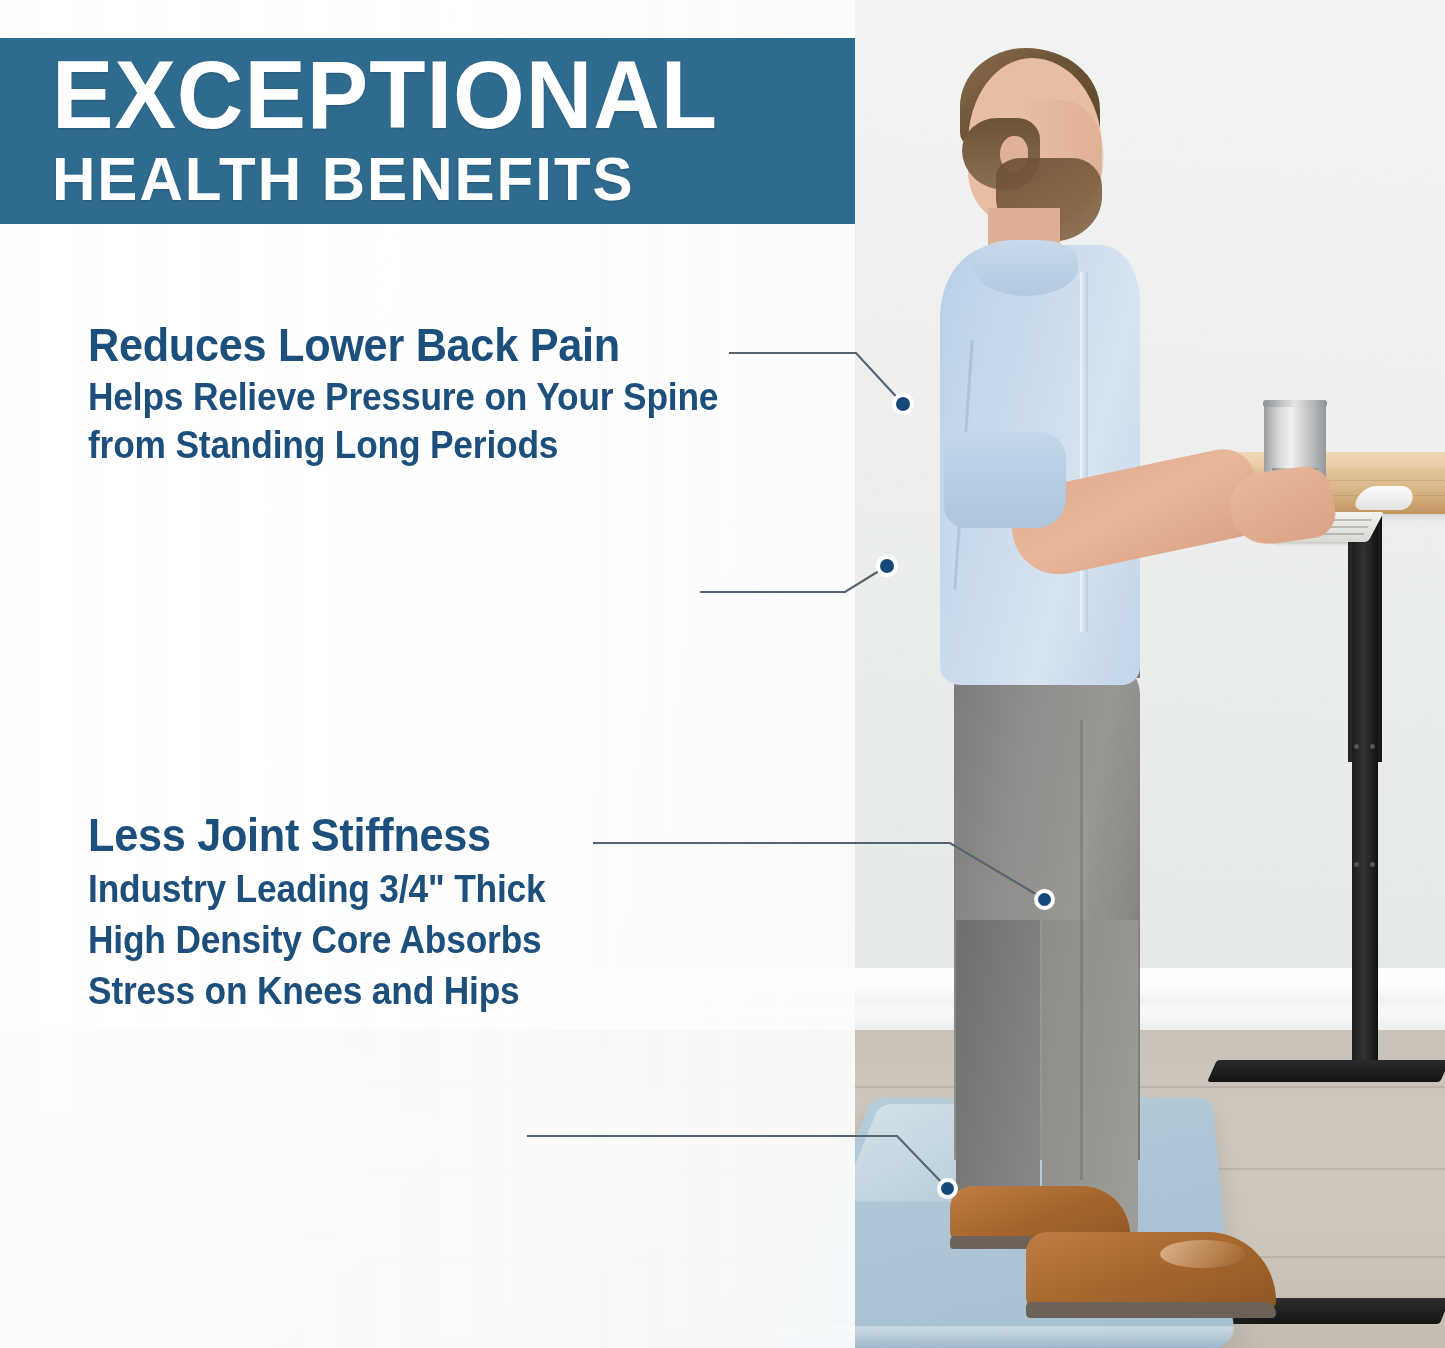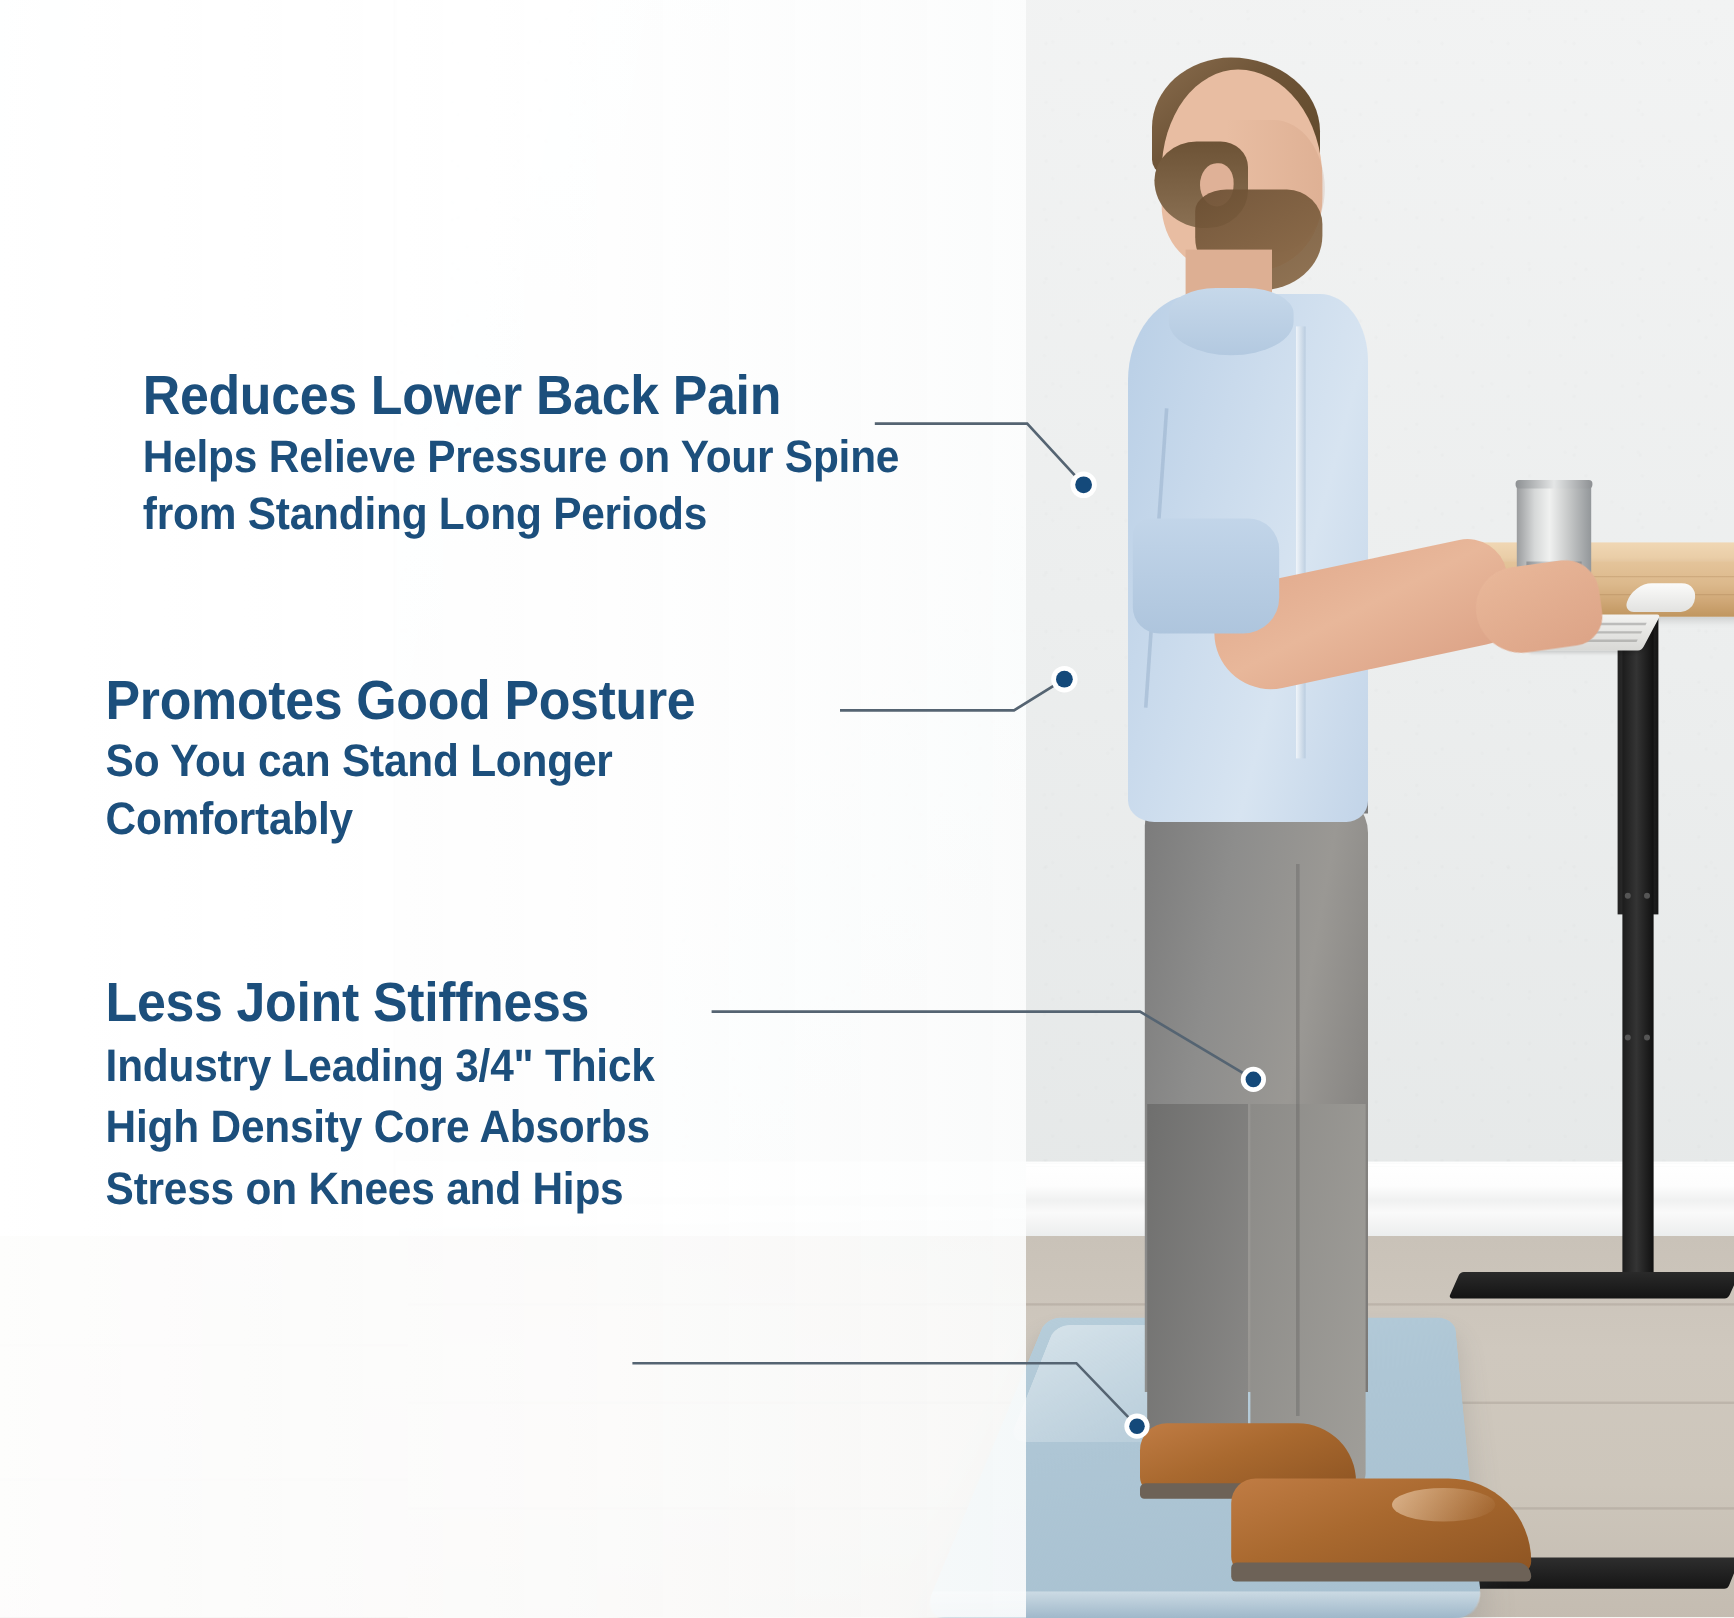--- a/index.html
+++ b/index.html
@@ -309,21 +309,21 @@
     transform:scaleX(.94);transform-origin:left center;
   }
   .b-sub{
     color:#1c4f7c;font-weight:700;font-size:38px;line-height:1.26;
     letter-spacing:-.2px;margin-top:4px;
     font-family:"Liberation Sans","DejaVu Sans",sans-serif;
     transform:scaleX(.93);transform-origin:left center;
   }
   .b-sub div{white-space:nowrap;}
 
-  .benefit-1{top:306px;margin-left:31px;}
+  .benefit-1{top:322px;}
   .benefit-2{top:560px;}
   .benefit-3{top:812px;}
   .benefit-4{top:1104px;}
   .benefit-3 .b-sub{line-height:1.35;}
   .benefit-4 .b-sub{line-height:1.24;}
 
   
   #leaders{position:absolute;left:0;top:0;width:1445px;height:1348px;pointer-events:none;}
 
   .dot-outer{position:absolute;border-radius:50%;background:#ffffff;}
@@ -409,36 +409,33 @@
       <div class="sole sole-back"></div>
       <div class="shoe shoe-front"></div>
       <div class="sole sole-front"></div>
       <div class="shoe-shine"></div>
     </div>
 
   </div>
 
   <div class="overlay"></div>
 
+  <div class="banner">
+    <div class="banner-line1">EXCEPTIONAL</div>
+    <div class="banner-line2">HEALTH BENEFITS</div>
+  </div>
 
   <div class="benefit benefit-1">
     <div class="b-title">Reduces Lower Back Pain</div>
     <div class="b-sub">
       <div>Helps Relieve Pressure on Your Spine</div>
       <div>from Standing Long Periods</div>
     </div>
   </div>
 
-  <div class="benefit benefit-2">
-    <div class="b-title">Promotes Good Posture</div>
-    <div class="b-sub">
-      <div>So You can Stand Longer</div>
-      <div>Comfortably</div>
-    </div>
-  </div>
 
   <div class="benefit benefit-3">
     <div class="b-title">Less Joint Stiffness</div>
     <div class="b-sub">
       <div>Industry Leading 3/4" Thick</div>
       <div>High Density Core Absorbs</div>
       <div>Stress on Knees and Hips</div>
     </div>
   </div>
 

